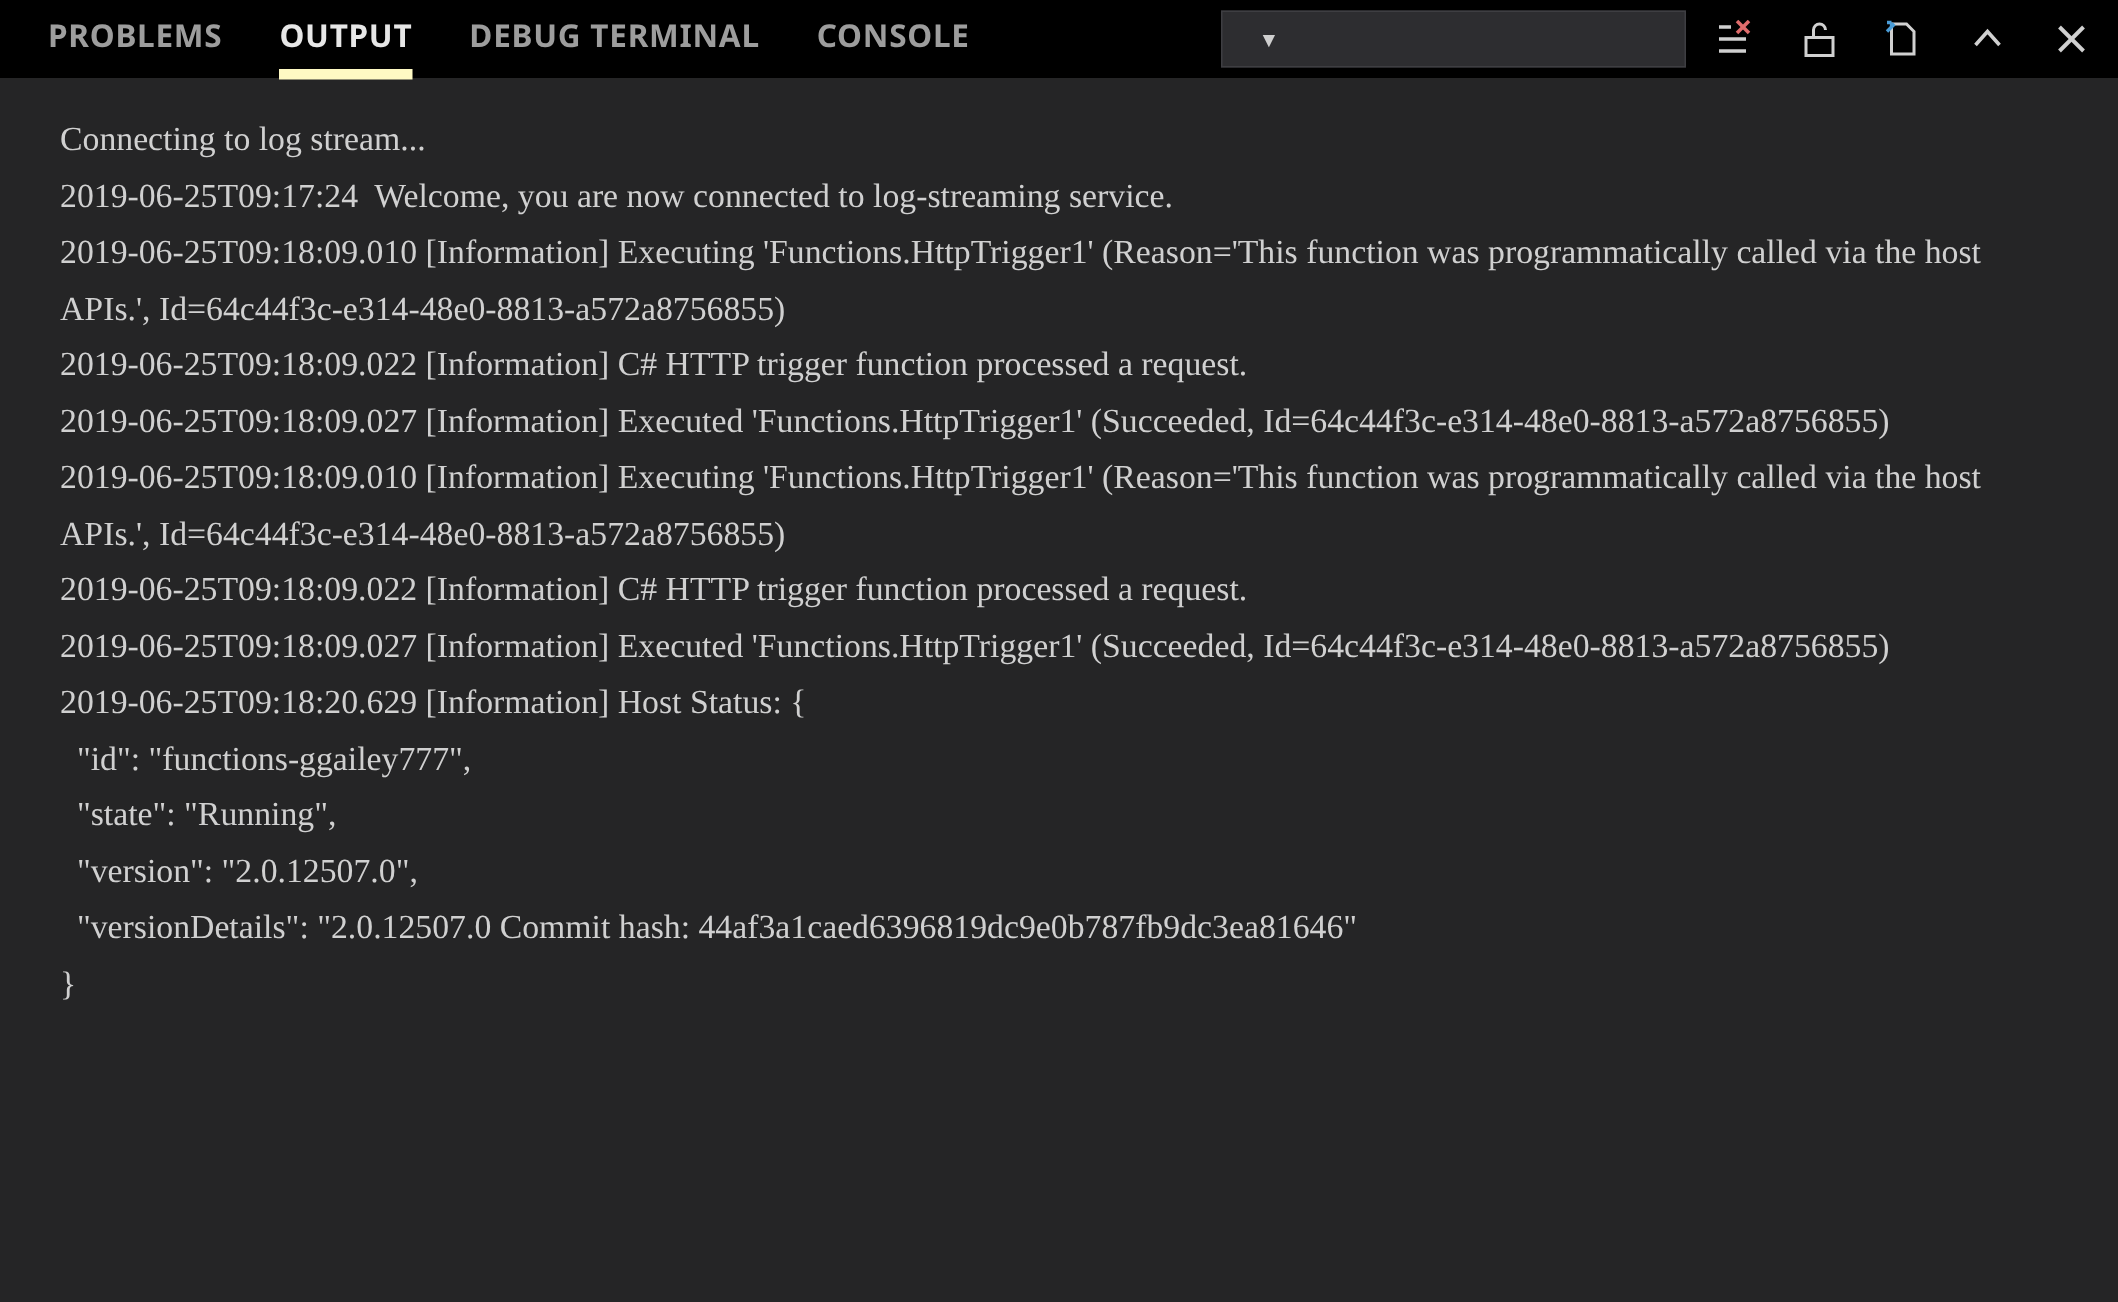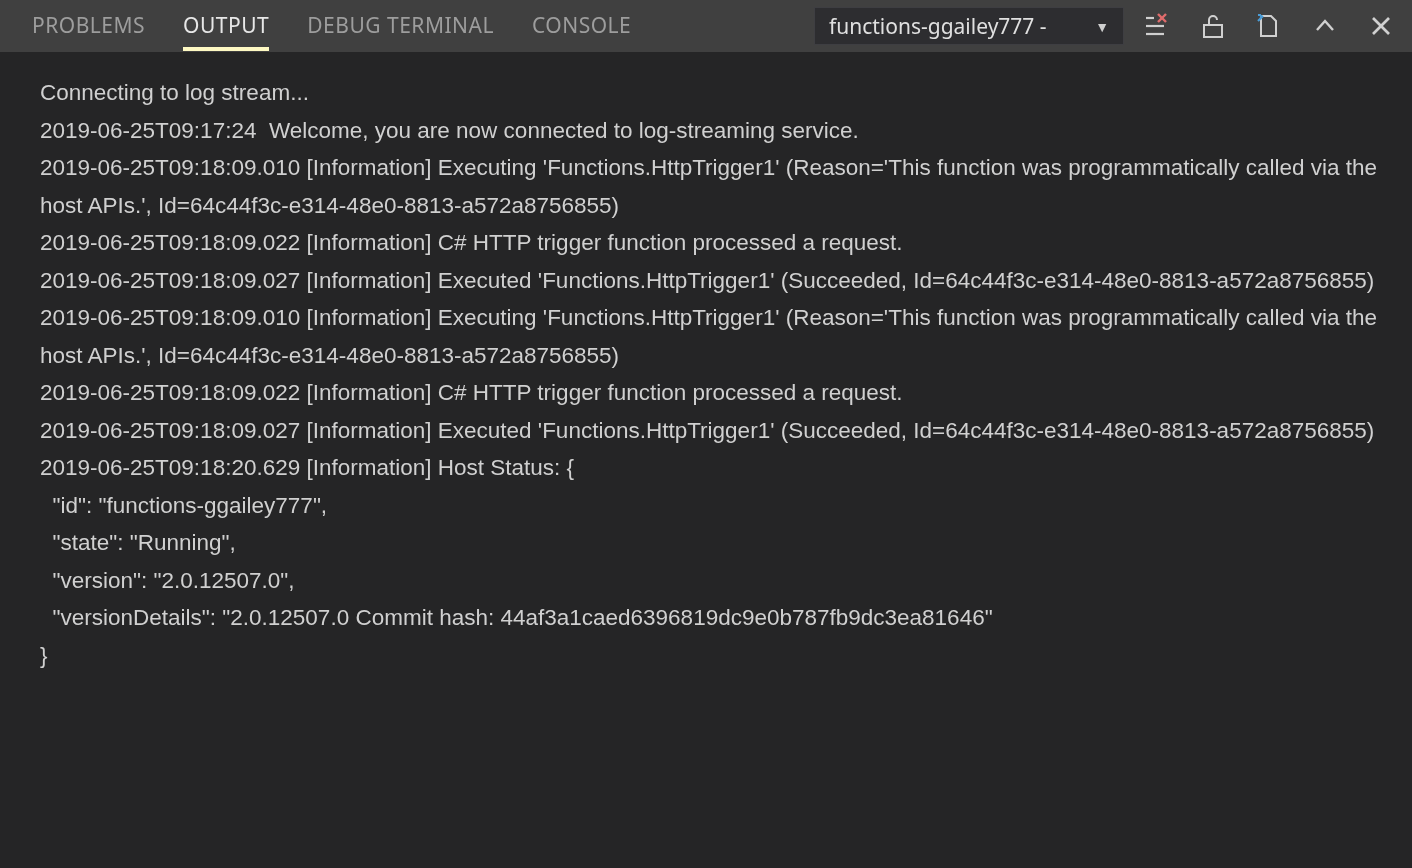--- a/index.html
+++ b/index.html
@@ -9,38 +9,39 @@
     background: #252526;
     font-family: "Segoe UI", ui-sans-serif, system-ui, sans-serif;
     overflow: hidden;
     color: #cccccc;
   }
   .panel-header {
     height: 52px;
     display: flex;
     align-items: center;
     padding: 0 18px 0 32px;
-    background: #404040;
+    background: #000000;
+    font-weight: bold;
   }
   .tabs {
     display: flex;
     gap: 38px;
     flex: 0 0 auto;
   }
   .tab {
     font-size: 21px;
     letter-spacing: 0.5px;
     color: #9d9d9d;
     padding: 10px 0 8px 0;
     cursor: pointer;
     border-bottom: 2px solid transparent;
   }
   .tab.active {
     color: #e7e7e7;
-    border-bottom: 4px solid #fef9c3;
+    border-bottom: 7px solid #fef9c3;
   }
   .spacer { flex: 1; }
   .dropdown {
     display: flex;
     align-items: center;
     height: 38px;
     background: #2d2d30;
     border: 1px solid #3e3e42;
     padding: 0 14px;
     min-width: 310px;
@@ -70,41 +71,40 @@
     height: 26px;
     display: flex;
     align-items: center;
     justify-content: center;
     cursor: pointer;
     color: #cfcfcf;
   }
   .icon-btn svg { display: block; }
   .output-body {
     padding: 22px 32px 0 40px;
-    font-family: Liberation Sans, sans-serif;
+    font-family: Liberation Serif, serif;
     font-size: 22.5px;
     line-height: 37.5px;
     color: #d0d0d0;
     white-space: pre-wrap;
     word-break: break-word;
   }
 </style>
 </head>
 <body>
 
 <div class="panel-header">
   <div class="tabs">
     <div class="tab">PROBLEMS</div>
     <div class="tab active">OUTPUT</div>
     <div class="tab">DEBUG TERMINAL</div>
     <div class="tab">CONSOLE</div>
   </div>
   <div class="spacer"></div>
   <div class="dropdown">
-    <span class="label">functions-ggailey777 - </span>
     <span class="caret">▼</span>
   </div>
   <div class="actions">
     <div class="icon-btn">
       <svg width="26" height="26" viewBox="0 0 26 26">
         <line x1="2" y1="5" x2="10" y2="5" stroke="#d0d0d0" stroke-width="2.2"></line>
         <line x1="2" y1="13" x2="20" y2="13" stroke="#d0d0d0" stroke-width="2.2"></line>
         <line x1="2" y1="21" x2="20" y2="21" stroke="#d0d0d0" stroke-width="2.2"></line>
         <line x1="14" y1="1" x2="22" y2="9" stroke="#e06c6c" stroke-width="2.4"></line>
         <line x1="22" y1="1" x2="14" y2="9" stroke="#e06c6c" stroke-width="2.4"></line>

